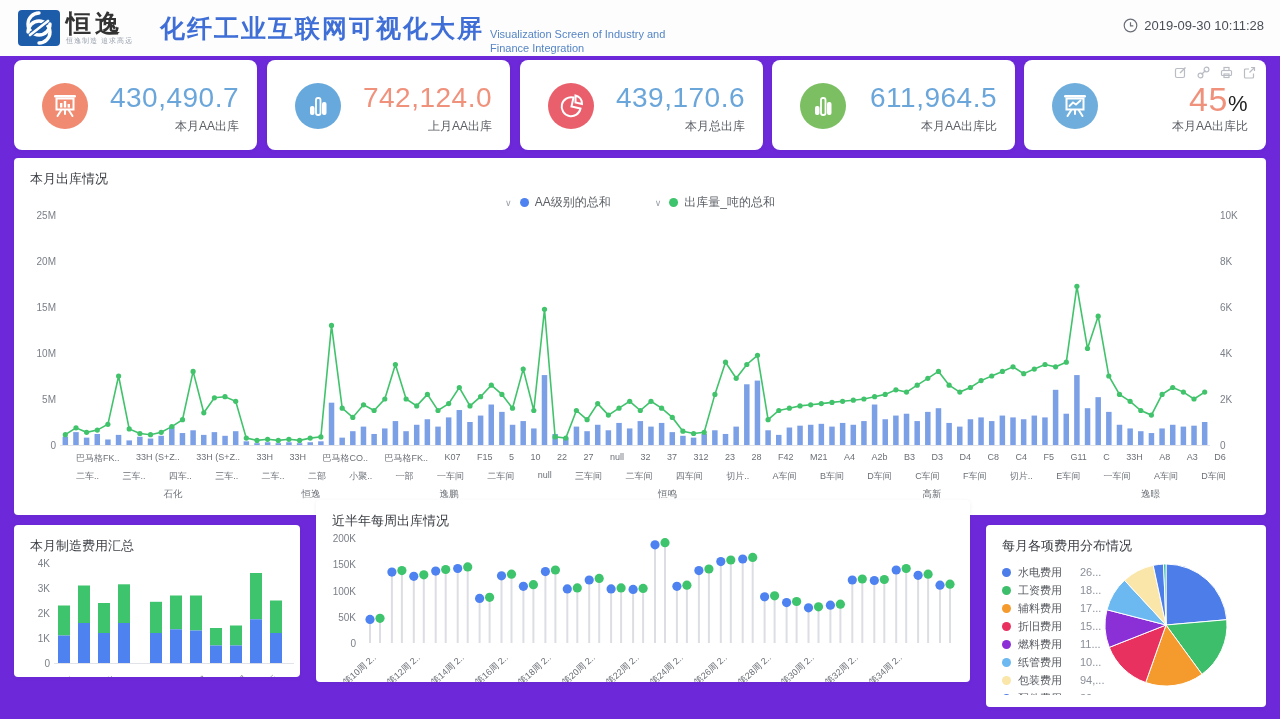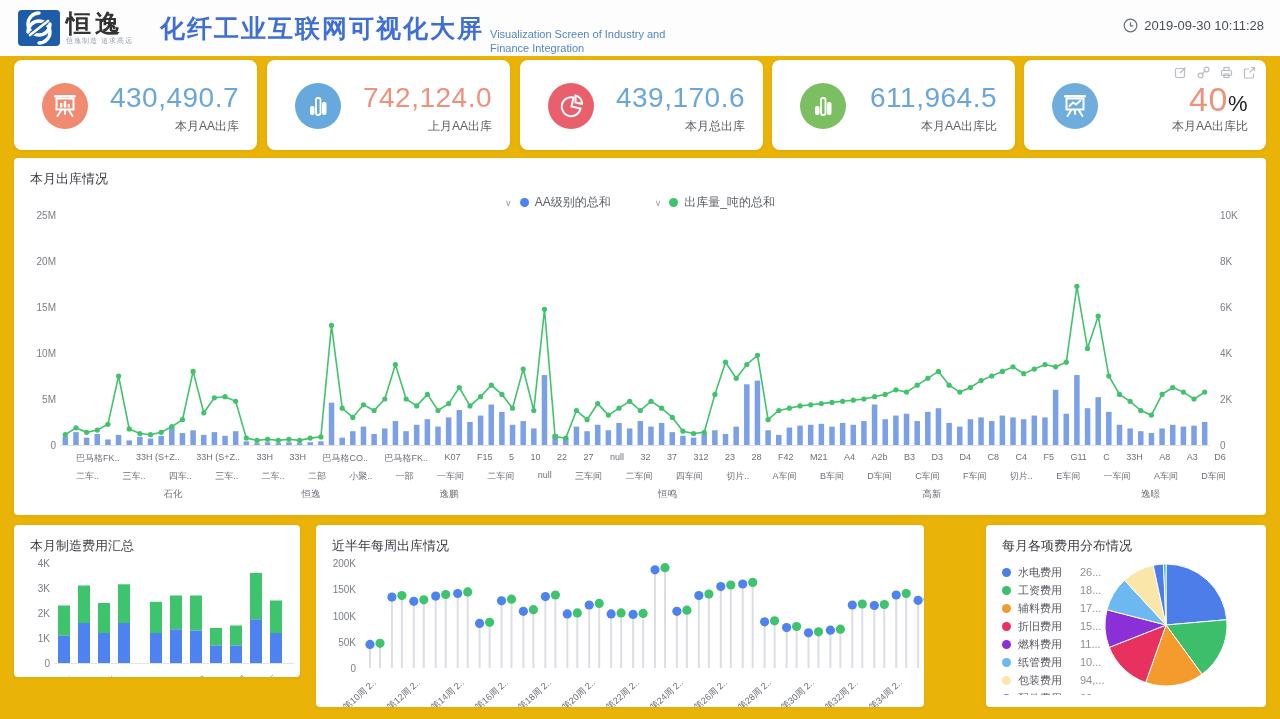--- a/index.html
+++ b/index.html
@@ -1,16 +1,16 @@
 <!DOCTYPE html>
 <html><head>
 <meta charset="utf-8">
 <style>
   html,body{margin:0;padding:0;background:#edeff5;font-family:"Liberation Sans","DejaVu Sans",sans-serif;}
-  .stage{position:relative;width:1280px;height:719px;overflow:hidden;background:#eab308;}
+  .stage{position:relative;width:1280px;height:719px;overflow:hidden;background:#6d28d9;}
   
   .hdr{position:absolute;left:0;top:0;width:1280px;height:56px;background:#fdfdfe;}
   .logo{position:absolute;left:18px;top:9px;display:flex;align-items:center;}
   .logo-mark{width:42px;height:38px;}
   .logo-txt{margin-left:6px;}
   .logo-cn{font-size:25px;font-weight:bold;color:#333;letter-spacing:4px;line-height:26px;}
   .logo-tag{font-size:7px;color:#9aa3ad;letter-spacing:1px;}
   .ptitle{position:absolute;left:160px;top:12px;font-size:25px;font-weight:bold;color:#3f6fd6;letter-spacing:2px;}
   .psub{position:absolute;left:490px;top:27px;font-size:11px;color:#5585c4;line-height:14px;}
   .clock{position:absolute;right:16px;top:18px;display:flex;align-items:center;font-size:13px;color:#4a4f57;}
@@ -150,21 +150,21 @@
     </div>
     <div class="circ" style="background:#6FAEDC">
       <svg width="46" height="46" viewBox="0 0 46 46">
         <rect x="12" y="12" width="22" height="2.6" rx="1.3" fill="#fff"></rect>
         <rect x="14.5" y="15.5" width="17" height="11" fill="none" stroke="#fff" stroke-width="2"></rect>
         <path d="M17.5 23 L21 19.5 L24 21.5 L28.5 17.5" fill="none" stroke="#fff" stroke-width="1.8" stroke-linecap="round"></path>
         <path d="M19 27.5 L15.5 33 M27 27.5 L30.5 33 M23 27.5 V31" stroke="#fff" stroke-width="2" stroke-linecap="round" fill="none"></path>
       </svg>
     </div>
     <div class="val" style="top:20px">
-      <span class="c-salmon" style="font-size:34px">40</span><span class="unit">%</span>
+      <span class="c-salmon" style="font-size:34px">45</span><span class="unit">%</span>
     </div>
     <div class="lbl">本月AA出库比</div>
   </div>
 
   <div class="panel" style="left:14px;top:158px;width:1252px;height:357px">
     <div class="ptl">本月出库情况</div>
     <div class="mleg">
       <div class="it">
         <span class="chev">∨</span>
         <span class="dot" style="background:#4E82F0"></span>
@@ -523,21 +523,21 @@
     <div id="mfg-x">
         <div class="rlab" style="left: 10px; top: 146px; width: 50px;">恒逸</div>
         <div class="rlab" style="left: 50px; top: 146px; width: 50px;">石化</div>
         <div class="rlab" style="left: 102px; top: 146px; width: 50px;">聚合..</div>
         <div class="rlab" style="left: 142px; top: 146px; width: 50px;">逸枫</div>
         <div class="rlab" style="left: 182px; top: 146px; width: 50px;">逸暻</div>
         <div class="rlab" style="left: 212px; top: 146px; width: 50px;">高新</div>
       </div>
   </div>
 
-  <div class="panel" style="left:316px;top:525px;width:608px;height:182px">
+  <div class="panel" style="left:316px;top:500px;width:654px;height:182px">
     <div class="ptl">近半年每周出库情况</div>
     <div id="wk-y">
         <div class="ytick yl" style="left: 6px; top: 33px;">200K</div>
         <div class="ytick yl" style="left: 6px; top: 59.25px;">150K</div>
         <div class="ytick yl" style="left: 6px; top: 85.5px;">100K</div>
         <div class="ytick yl" style="left: 6px; top: 111.75px;">50K</div>
         <div class="ytick yl" style="left: 6px; top: 138px;">0</div>
       </div>
     <svg id="wk-plot" width="592" height="107" style="position:absolute;left:48px;top:38px">
         <line x1="6.0" y1="105" x2="6.0" y2="81.4" stroke="#dcdee3" stroke-width="2"></line>

